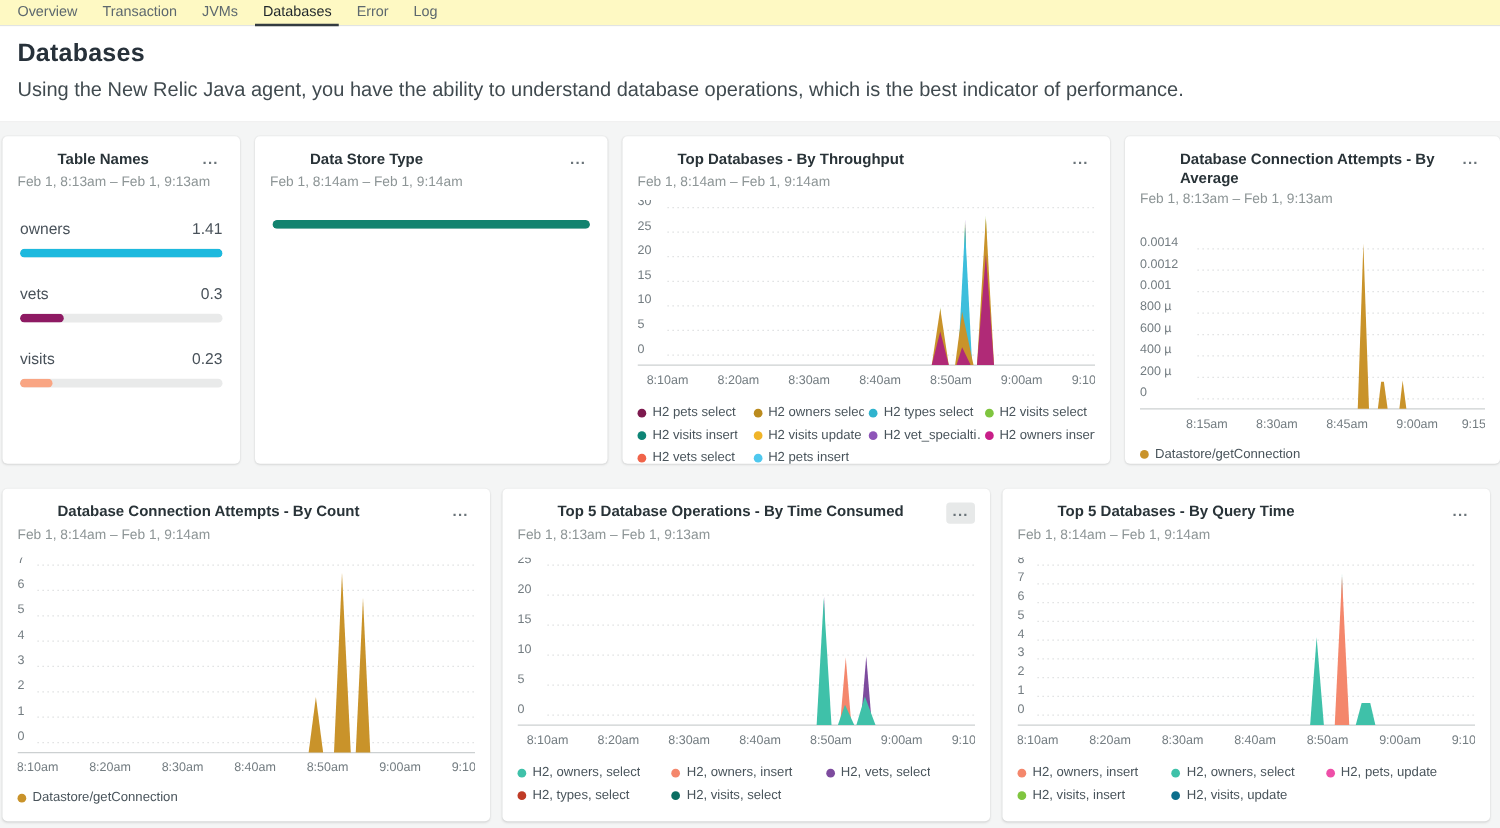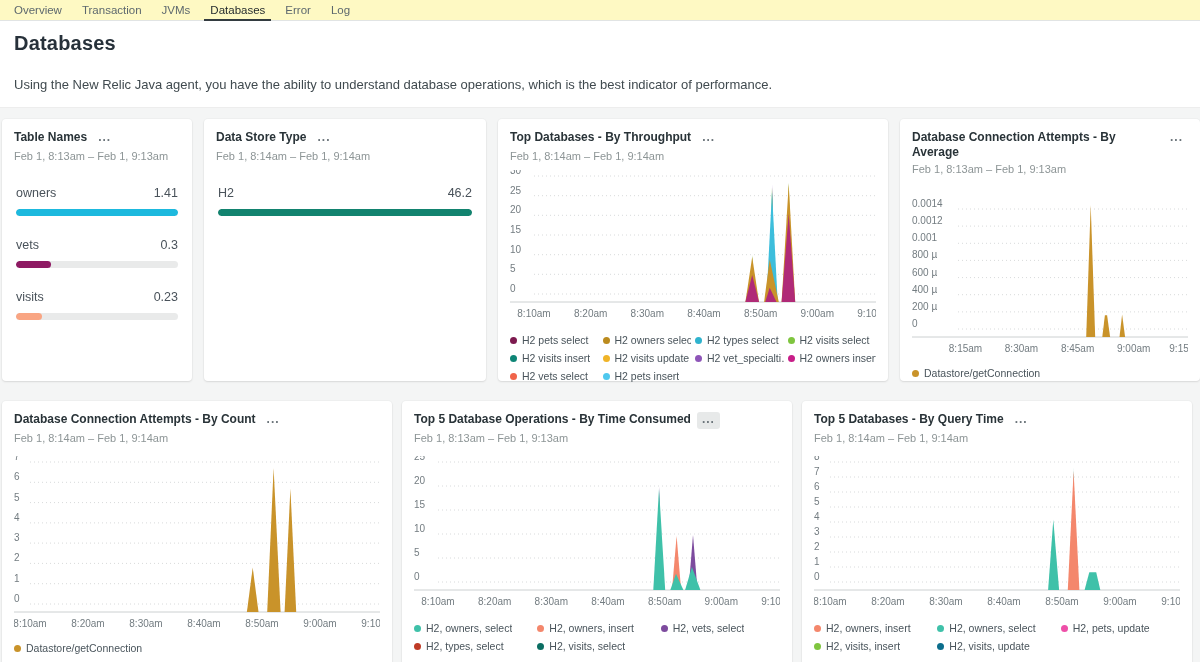--- a/index.html
+++ b/index.html
@@ -19,31 +19,31 @@
     font-size:11.5px; color:#5d686e; padding:0 10px; display:flex; align-items:center;
     position:relative; cursor:pointer; white-space:nowrap;
   }
   .tab.active { color:#1f262a; }
   .tab.active::after {
     content:""; position:absolute; left:4px; right:4px; bottom:-1px; height:2px; background:#333b40;
   }
   
   .header { background:#ffffff; padding:11px 14px 15px; border-bottom:1px solid #ededed; }
   .page-title { font-size:20px; font-weight:bold; color:#27313a; letter-spacing:.2px; }
-  .page-desc { font-size:13px; color:#404a4f; margin-top:22px; }
+  .page-desc { font-size:16px; color:#404a4f; margin-top:9px; }
   
   .main { padding:11px 0 0 2px; }
   .row { display:flex; gap:12px; align-items:stretch; }
   .row + .row { margin-top:20px; }
   .row2 { gap:10px; }
   .card {
     background:#fff; border-radius:4px; padding:11px 12px;
     box-shadow:0 1px 2px rgba(0,0,0,.10), 0 0 0 1px rgba(0,0,0,.02);
   }
-  .card-head { display:flex; align-items:flex-start; }
+  .card-head { display:flex; justify-content:space-between; align-items:flex-start;margin-left:32px; }
   .card-title { font-size:12px; font-weight:bold; color:#293338; line-height:1.25; }
   .menu-btn {
     color:#6a7379; font-size:12px; font-weight:bold; letter-spacing:1px; line-height:6px;
     padding:4px 5px 7px; border-radius:3px; cursor:pointer; flex:none; margin-left:6px;
   }
   .menu-btn.hovered { background:#e7e9e9; }
   .card-sub { font-size:11px; color:#8d9596; margin-top:3px; white-space:nowrap; }
   
   .bar-list { margin-top:24px; }
   .bar-sec { margin-bottom:22px; padding:0 2px; }
@@ -120,24 +120,20 @@
     </div>
 
     <div class="card" style="width:282px;height:262px">
       <div class="card-head">
         <div class="card-title">Data Store Type</div>
         <div class="menu-btn">...</div>
       </div>
       <div class="card-sub">Feb 1, 8:14am – Feb 1, 9:14am</div>
       <div class="bar-list">
           <div class="bar-sec">
-            <div class="bar-top">
-              <span>H2</span>
-              <span>46.2</span>
-            </div>
             <div class="bar-track">
               <div class="bar-fill" style="width: 100%; background: rgb(18, 131, 111);"></div>
             </div>
           </div>
         </div>
     </div>
 
     <div class="card" style="width:390px;height:262px">
       <div class="card-head">
         <div class="card-title">Top Databases - By Throughput</div>

